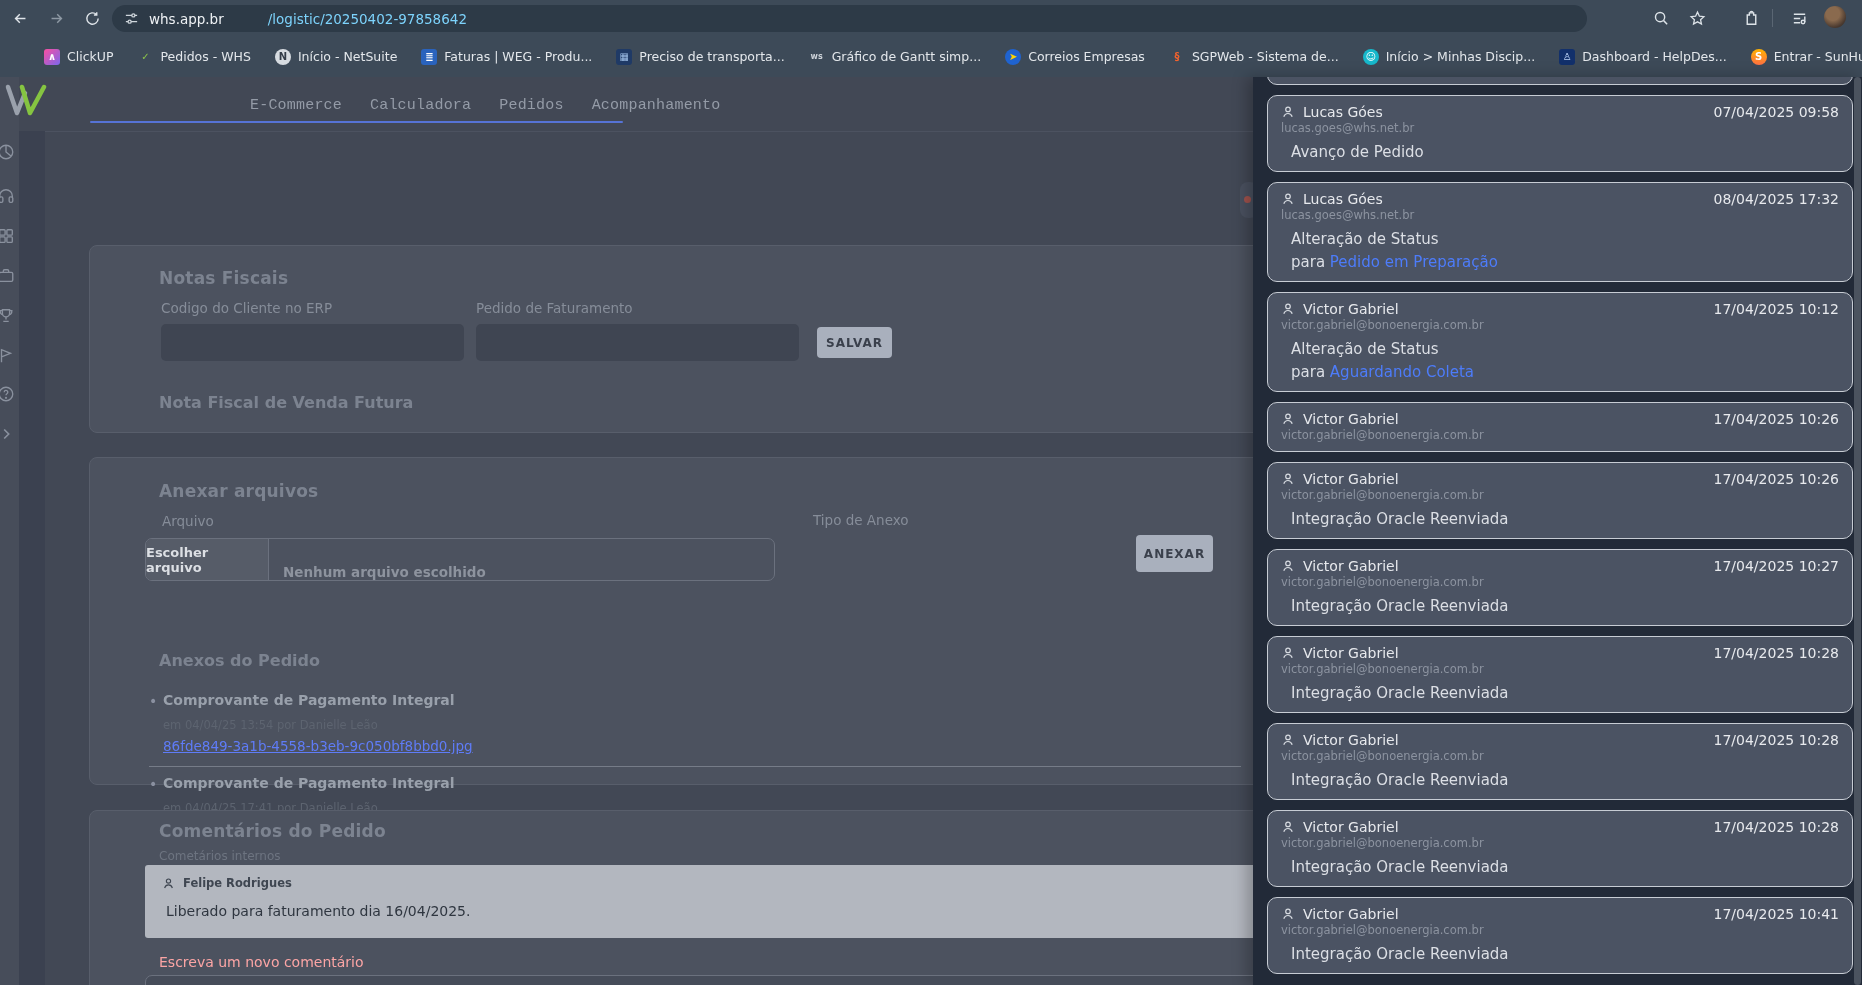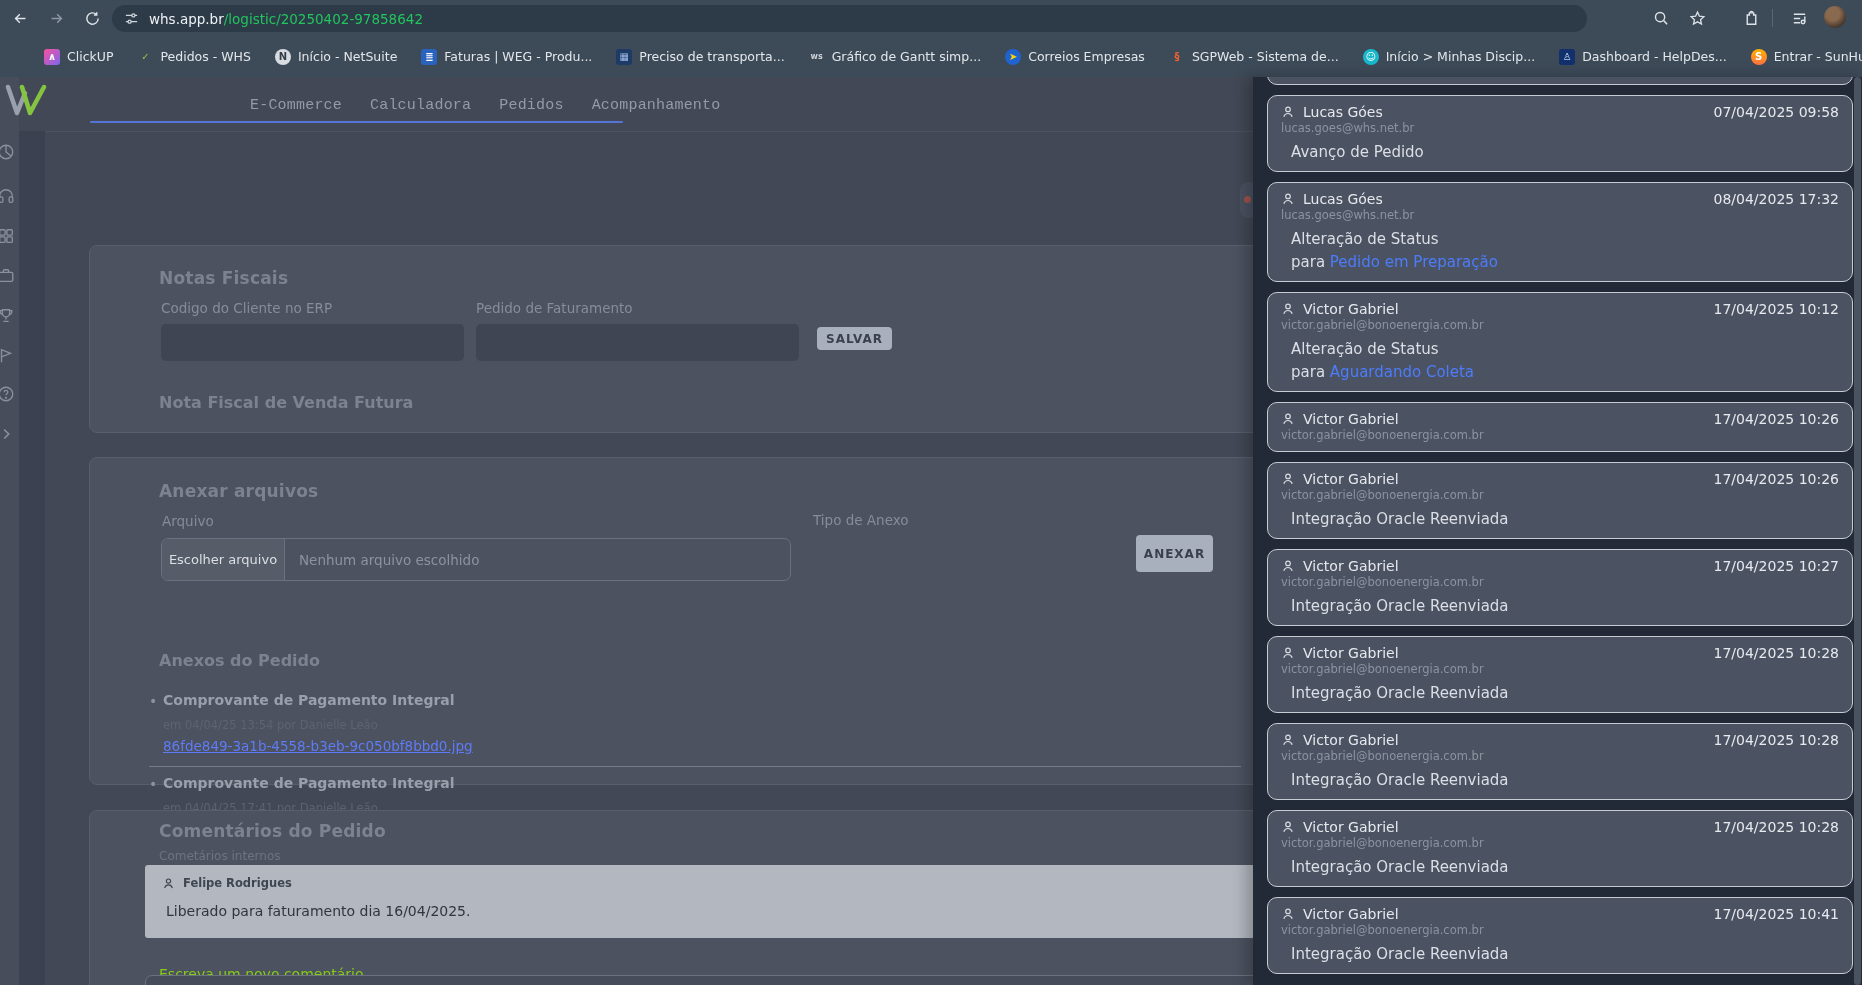--- a/index.html
+++ b/index.html
@@ -10,21 +10,21 @@
   
   .toolbar { position:absolute; left:0; top:0; width:1862px; height:36px; background:#3d4a58; }
   .navbtn { position:absolute; top:6px; width:24px; height:24px; border-radius:50%;
     display:flex; align-items:center; justify-content:center; color:#dfe4e9; }
   .navbtn svg { width:17px; height:17px; }
   .navbtn.dim { color:#8e99a4; }
   .urlbar { position:absolute; left:112px; top:5px; width:1475px; height:27px; background:#2d3a47;
     border-radius:14px; display:flex; align-items:center; color:#e7ebef; }
   .urlbar .tune { margin-left:12px; width:15px; height:15px; color:#cfd6dc; }
   .url-host { margin-left:10px; font-size:13.5px; color:#eef1f4; }
-  .url-path { font-size:13.5px; color:#22c55e; }
+  .url-path { font-size:13.5px; color:#7dd3fc;margin-left:44px; }
   .tb-ico { position:absolute; top:7px; width:22px; height:22px; color:#dde3e8;
     display:flex; align-items:center; justify-content:center; }
   .tb-ico svg { width:17px; height:17px; }
   .tb-divider { position:absolute; top:9px; width:1px; height:18px; background:#5a6673; }
   .avatar { position:absolute; top:6px; width:22px; height:22px; border-radius:50%;
     background:radial-gradient(circle at 40% 35%, #8a6a4e 0 35%, #4a3a30 70%, #2c2620); }
 
   
   .bkbar { position:absolute; left:0; top:36px; width:1862px; height:41px; background:#3d4a58;
     display:flex; align-items:center; }
@@ -52,22 +52,22 @@
   .card { position:absolute; left:89px; width:1701px; background:#4c525f;
     border:1px solid #585e6b; border-radius:8px; }
   .c-title { position:absolute; left:69px; font-size:17px; font-weight:bold; color:#7c8390; letter-spacing:.2px; }
   .c-sub   { position:absolute; left:69px; font-size:16px; font-weight:bold; color:#7c8390; }
   .f-label { position:absolute; font-size:13.5px; color:#868d99; }
   .t-input { position:absolute; height:37px; background:#3f4552; border:none; border-radius:5px;
     color:#d7dae0; font-size:14px; padding:0 10px; font-family:inherit; }
   .btn { position:absolute; background:#a9b0bd; color:#3a404c; border:none; border-radius:4px;
     font-size:12px; font-weight:bold; letter-spacing:1px; font-family:inherit; cursor:pointer; }
 
-  .filewrap { position:absolute; left:71px; top:80px; width:630px; height:43px;
-    border:1px solid #6b717e; border-radius:7px; display:flex; align-items:center; overflow:hidden; }
+  .filewrap { position:absolute; left:55px; top:80px; width:630px; height:43px;
+    border:1px solid #6b717e; border-radius:7px; display:flex; align-items:flex-end; overflow:hidden;font-weight:bold; }
   .filebtn { width:123px; height:100%; background:#565c68; color:#dcdfe4; font-size:13px;
     display:flex; align-items:center; justify-content:center; border-right:1px solid #6b717e; }
   .fileph { margin-left:14px; font-size:13.5px; color:#8d939e; }
   .selwrap { position:absolute; left:721px; top:80px; width:302px; height:43px;
     border:1px solid #6b717e; border-radius:7px; display:flex; align-items:center;
     justify-content:space-between; padding:0 14px; color:#c6cad1; font-size:14px; }
   .selwrap svg { width:13px; height:13px; color:#9aa1ac; }
 
   .bullet { position:absolute; font-size:14px; color:#8a90a0; }
   .att-title { position:absolute; font-size:14px; font-weight:bold; color:#99a0ab; }
@@ -298,21 +298,21 @@
           <path d="M8 5l5 5-5 5"></path>
         </svg>
     </div>
 
     <div class="card" style="top:168px;height:188px">
       <div class="c-title" style="top:22px">Notas Fiscais</div>
       <div class="f-label" style="left:71px;top:54px">Codigo do Cliente no ERP</div>
       <input class="t-input" style="left: 71px; top: 78px; width: 303px;">
       <div class="f-label" style="left:386px;top:54px">Pedido de Faturamento</div>
       <input class="t-input" style="left: 386px; top: 78px; width: 323px;">
-      <button class="btn" style="left:727px;top:81px;width:75px;height:23px">SALVAR</button>
+      <button class="btn" style="left:727px;top:81px;width:75px;height:31px">SALVAR</button>
       <div class="c-sub" style="top:147px">Nota Fiscal de Venda Futura</div>
     </div>
 
     <div class="card" style="top:380px;height:328px">
       <div class="c-title" style="top:23px">Anexar arquivos</div>
       <div class="f-label" style="left:72px;top:55px">Arquivo</div>
       <div class="filewrap">
         <div class="filebtn">Escolher arquivo</div>
         <div class="fileph">Nenhum arquivo escolhido</div>
       </div>
@@ -339,21 +339,21 @@
       <div class="commentbox">
         <div class="cb-head">
           <svg viewBox="0 0 16 16" fill="none" stroke="currentColor" stroke-width="1.4">
               <circle cx="8" cy="5" r="2.6"></circle>
               <path d="M3.2 13.5c.9-2.7 2.7-3.8 4.8-3.8s3.9 1.1 4.8 3.8"></path>
             </svg>
           <span>Felipe Rodrigues</span>
         </div>
         <div class="cb-text">Liberado para faturamento dia 16/04/2025.</div>
       </div>
-      <div class="f-label" style="left:69px;top:155px;font-size:14px;color:#84cc16">Escreva um novo comentário</div>
+      <div class="f-label" style="left:69px;top:143px;font-size:14px;color:#fca5a5">Escreva um novo comentário</div>
       <div class="newcomment"></div>
     </div>
 
     <div class="nub">
         <i></i>
       </div>
 
     <div class="panel">
       <div class="plist" id="histlist">
           <div class="hcard partial"></div>

